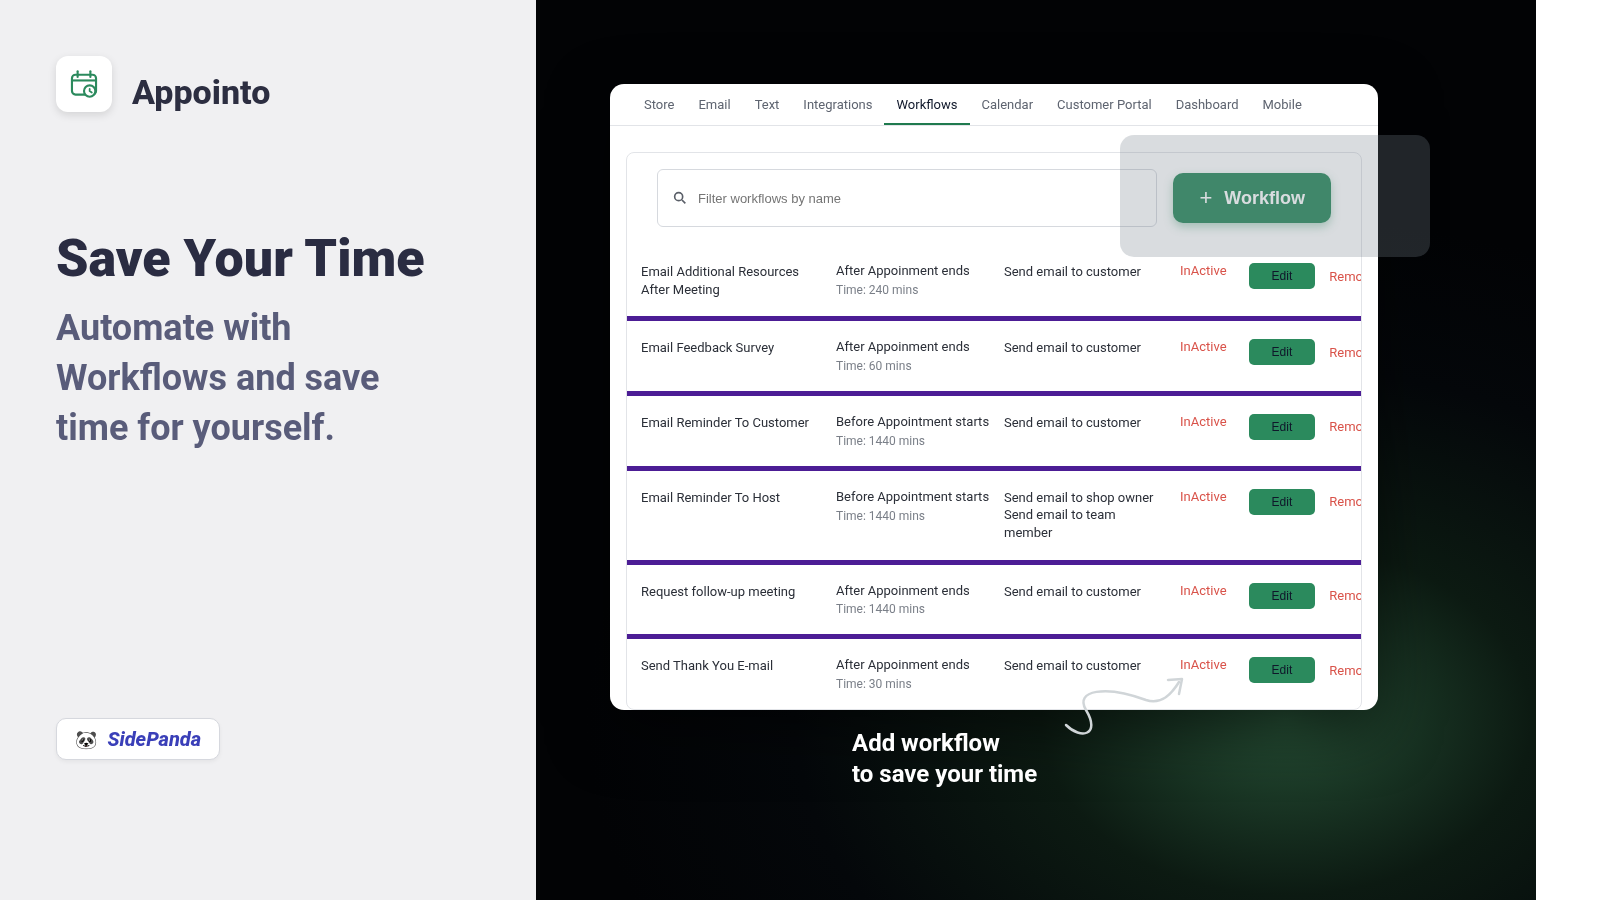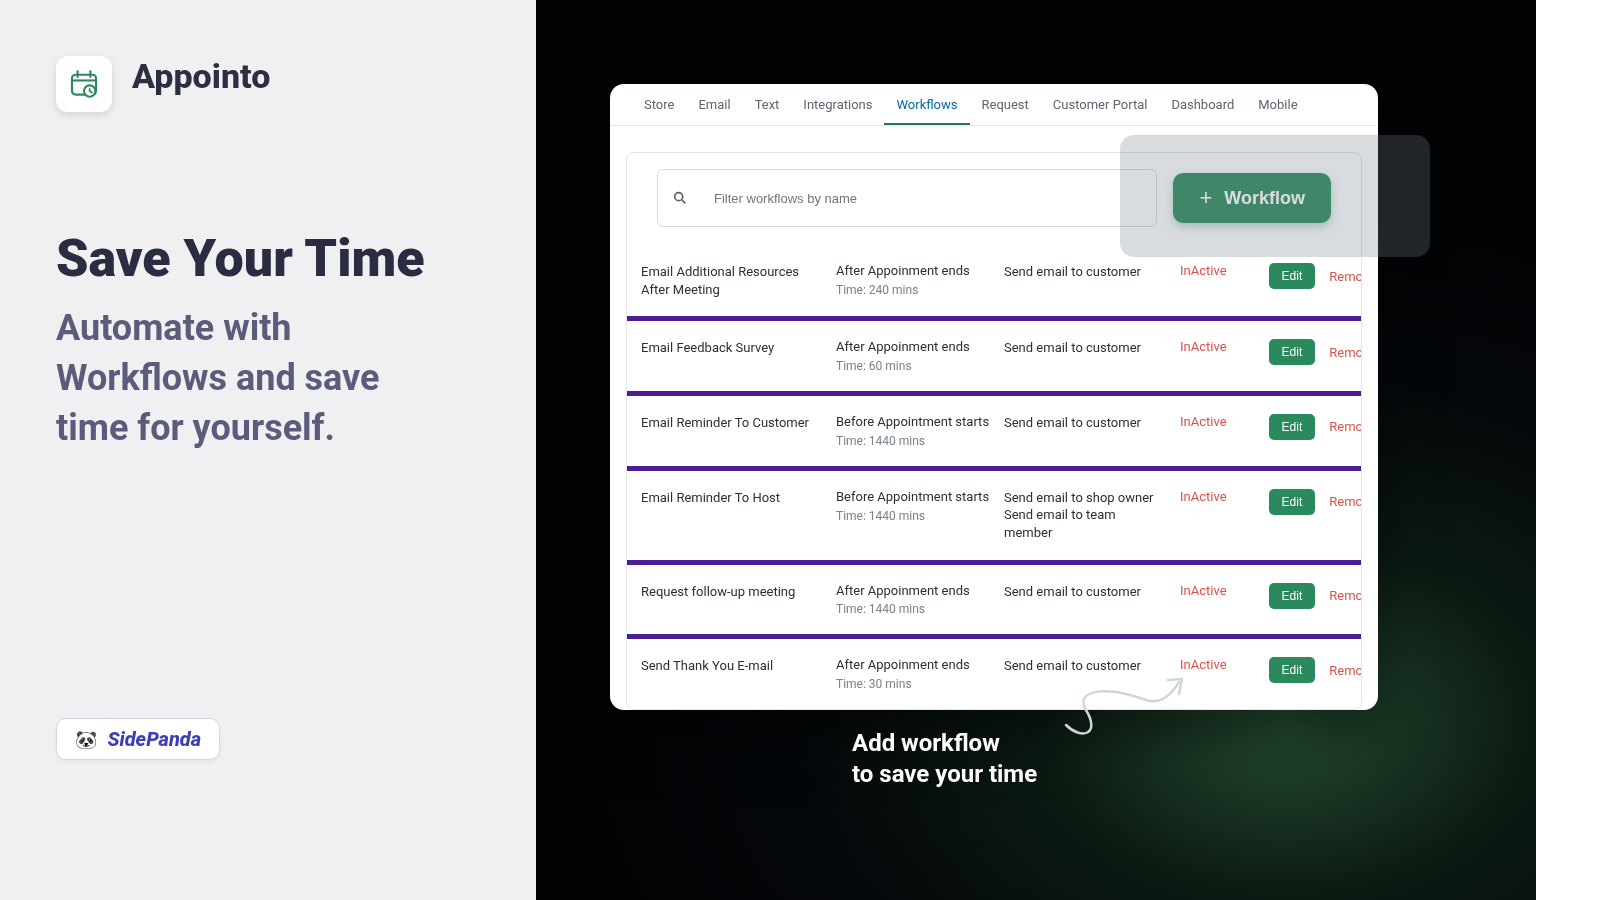--- a/index.html
+++ b/index.html
@@ -14,21 +14,21 @@
   width: 536px;
   height: 900px;
   background: #f0f0f2;
   padding: 56px;
   display: flex;
   flex-direction: column;
   position: relative;
 }
 .logo-row {
   display: flex;
-  align-items: flex-start;
+  align-items: flex-end;
   gap: 20px;
   margin-bottom: 120px;
 }
 .logo-box {
   width: 56px;
   height: 56px;
   background: #ffffff;
   border-radius: 12px;
   box-shadow: 0 3px 8px rgba(0,0,0,0.12);
   display: flex;
@@ -101,42 +101,42 @@
 }
 .tab {
   padding: 13px 12px 11px;
   font-size: 13px;
   color: #5e6470;
   cursor: pointer;
   border-bottom: 2px solid transparent;
   white-space: nowrap;
 }
 .tab.active {
-  color: #0369a1;
+  color: #0f172a;
   border-bottom-color: #1f7a4e;
 }
 .card-body {
   padding: 26px 16px 0;
 }
 .inner-frame {
   border: 1px solid #e2e4e8;
   border-radius: 8px;
   overflow: hidden;
 }
 .search-row {
   padding: 16px 30px 18px;
   display: flex;
   align-items: center;
   gap: 16px;
 }
 .search-box {
   flex: 1;
   display: flex;
   align-items: center;
-  gap: 26px;
+  gap: 10px;
   border: 1px solid #d6d9de;
   border-radius: 6px;
   padding: 20px 14px;
   background: #fff;
 }
 .search-box svg { width: 16px; height: 16px; flex-shrink: 0; }
 .search-box input {
   border: none;
   outline: none;
   font-size: 13px;
@@ -198,24 +198,24 @@
 .col-actions { line-height: 1.35; padding-right: 14px; }
 .status-inactive { color: #d9534a; font-size: 13px; }
 .row-ctrls {
   display: flex;
   align-items: center;
   gap: 14px;
   justify-content: flex-end;
 }
 .edit-btn {
   background: #2b8a5d;
-  color: #ffffff;
+  color: #0f172a;
   border: none;
   border-radius: 5px;
-  padding: 6px 13px;
+  padding: 6px 23px;
   font-size: 12px;
   cursor: pointer;
 }
 .remove-link {
   color: #d9534a;
   font-size: 13px;
   cursor: pointer;
 }
 .callout {
   position: absolute;
@@ -262,21 +262,21 @@
 
 <div class="right-panel">
 
   <div class="app-card">
     <div class="tabs" id="tabs-container">
         <div class="tab">Store</div>
         <div class="tab">Email</div>
         <div class="tab">Text</div>
         <div class="tab">Integrations</div>
         <div class="tab active">Workflows</div>
-        <div class="tab">Request</div>
+        <div class="tab">Calendar</div>
         <div class="tab">Customer Portal</div>
         <div class="tab">Dashboard</div>
         <div class="tab">Mobile</div>
       </div>
 
     <div class="card-body">
       <div class="inner-frame">
 
         <div class="search-row">
           <div class="search-box">

